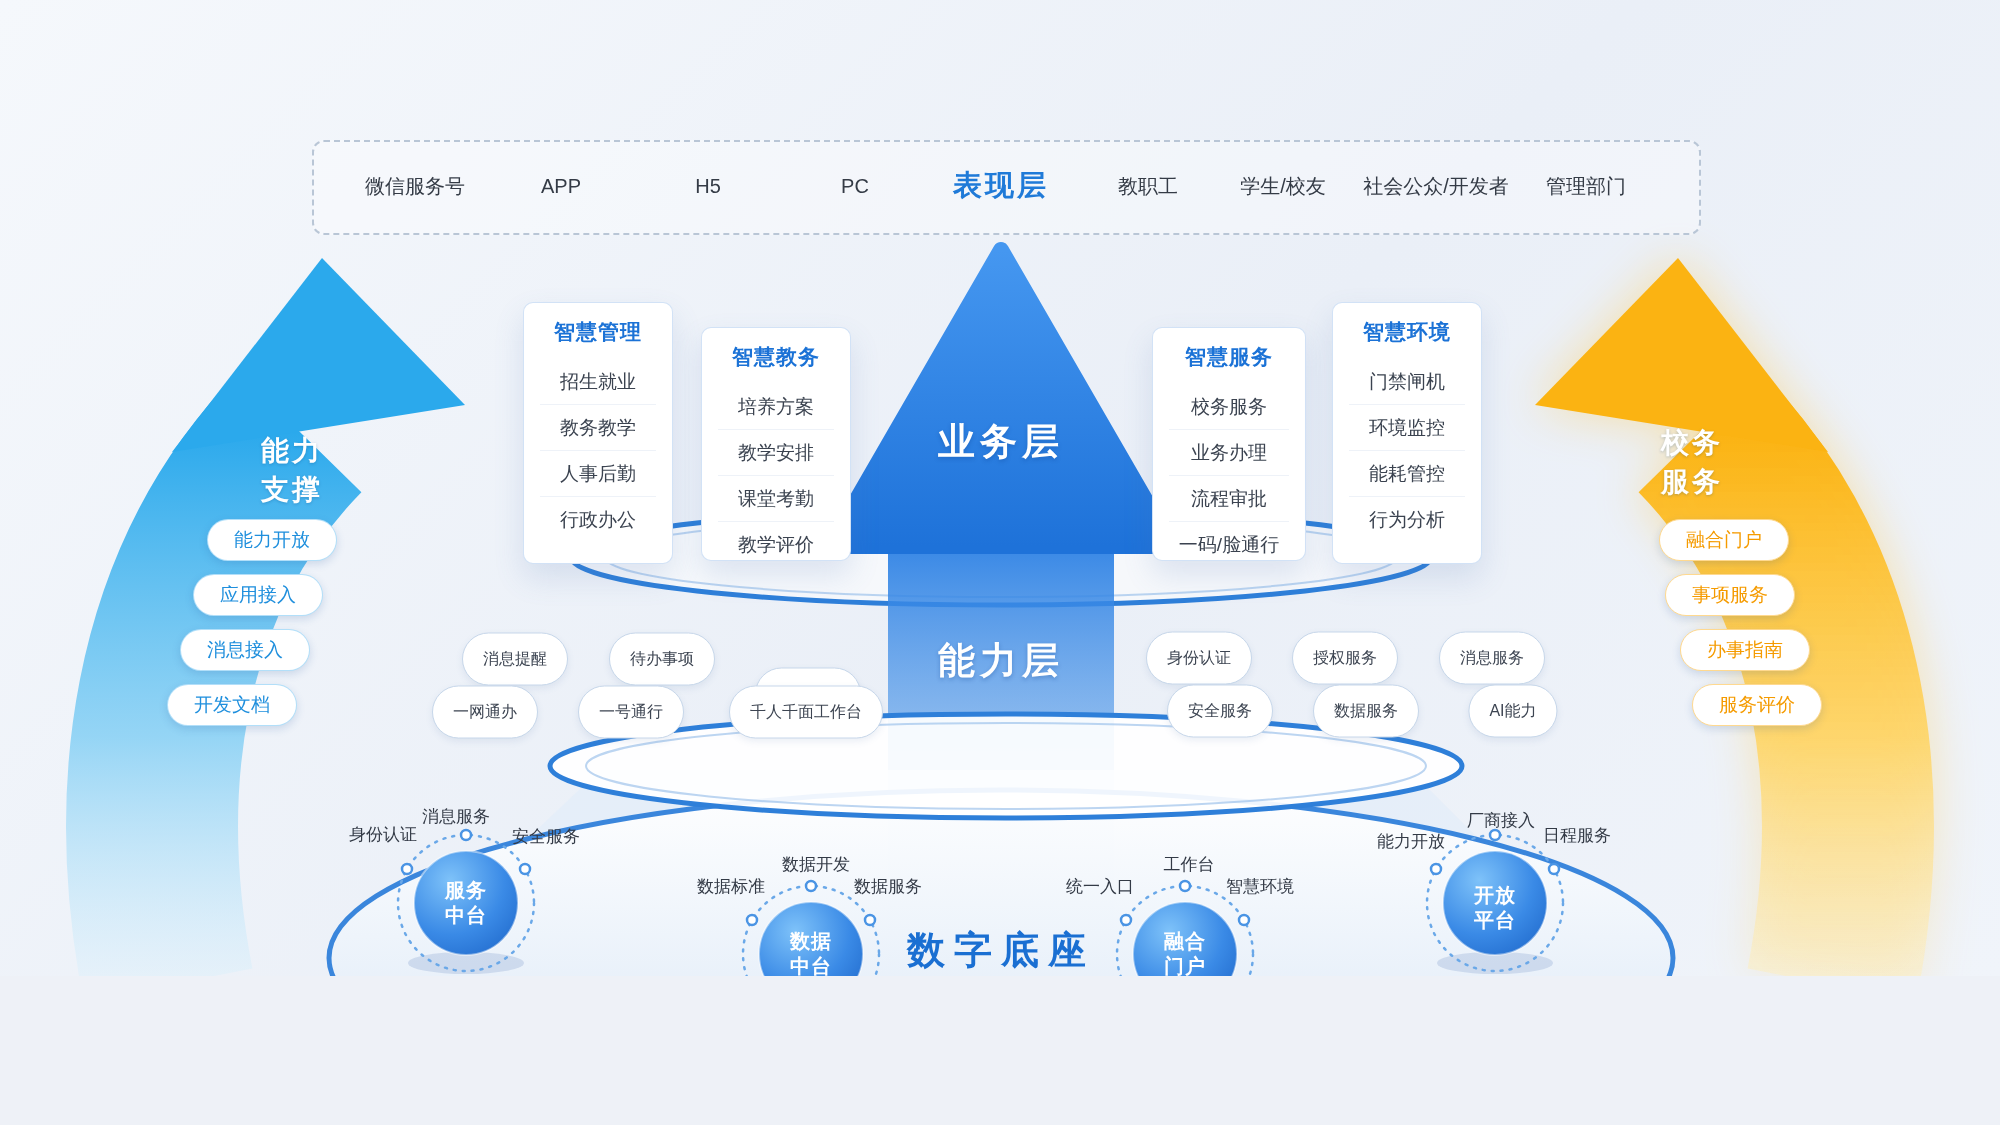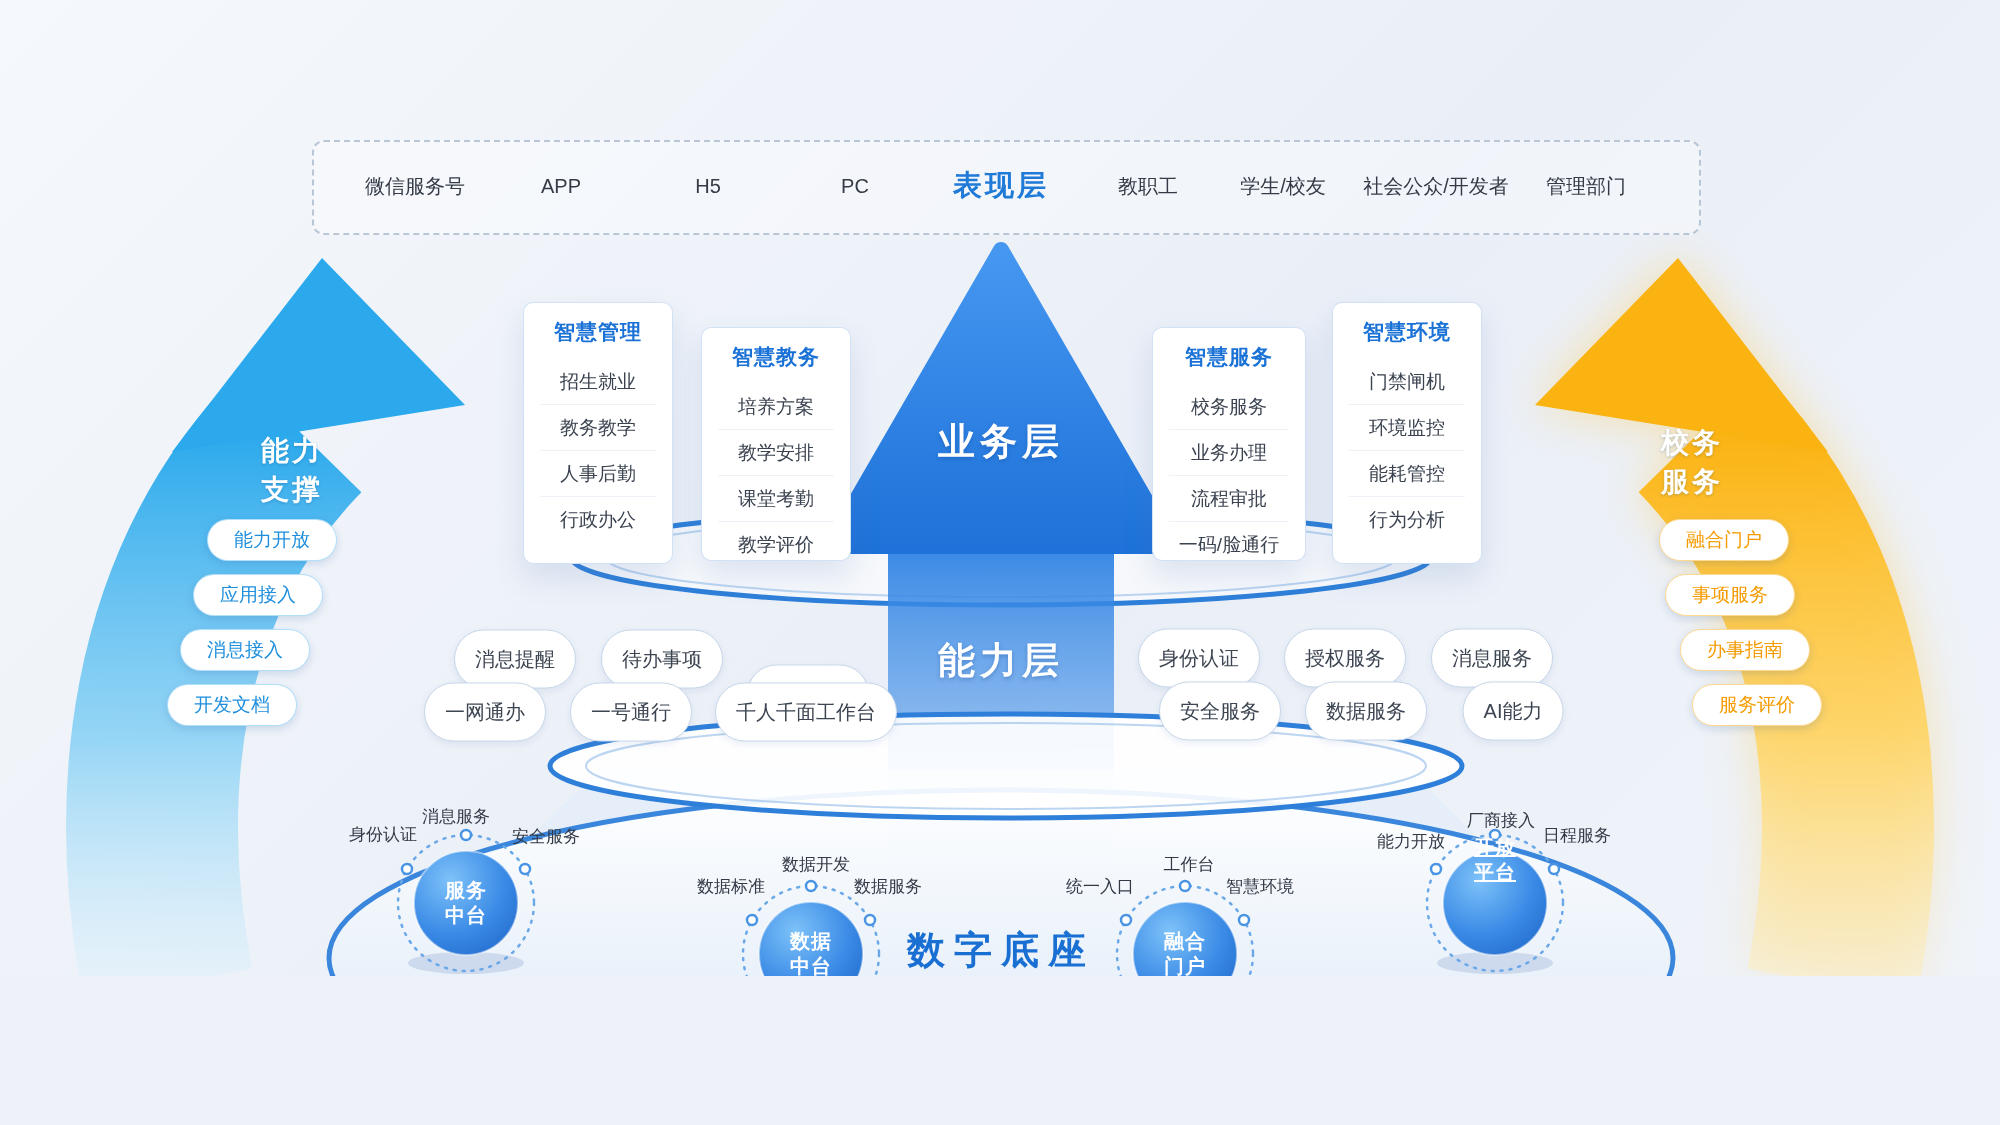--- a/index.html
+++ b/index.html
@@ -55,21 +55,21 @@
   .card-item{
     font-size:19px;color:#3b4350;line-height:45px;margin:0 16px;
     border-bottom:1px solid rgba(140,170,210,.15);white-space:nowrap;
   }
   .card-item:last-child{border-bottom:none;}
 
   
   .pill-cap{
     position:absolute;transform:translate(-50%,-50%);
     background:#fff;border:1px solid #c7d7ea;border-radius:999px;
-    padding:15px 20px;font-size:20px;color:#3d4552;white-space:nowrap;
+    padding:15px 20px;font-size:16px;color:#3d4552;white-space:nowrap;
     box-shadow:0 3px 7px rgba(90,125,175,.12);
   }
 
   
   .node-name{
     position:absolute;transform:translate(-50%,-50%);
     color:#fff;font-weight:bold;font-size:20px;line-height:25px;
     text-align:center;white-space:pre-line;letter-spacing:1px;
   }
   .node-label{
@@ -268,21 +268,21 @@
   <div class="pill-cap" style="left:1220px;top:711px;">安全服务</div>
   <div class="pill-cap" style="left:1366px;top:711px;">数据服务</div>
   <div class="pill-cap" style="left:1513px;top:711px;">AI能力</div>
 
   <div class="node-name" style="left:466px;top:903px;">服务
 中台</div>
   <div class="node-name" style="left:811px;top:954px;">数据
 中台</div>
   <div class="node-name" style="left:1185px;top:954px;">融合
 门户</div>
-  <div class="node-name" style="left:1495px;top:860px;text-decoration:underline;">开放
+  <div class="node-name" style="left:1495px;top:908px;">开放
 平台</div>
 
   <div class="node-label" style="left:383px;top:834px;">身份认证</div>
   <div class="node-label" style="left:456px;top:816px;">消息服务</div>
   <div class="node-label" style="left:546px;top:836px;">安全服务</div>
 
   <div class="node-label" style="left:731px;top:886px;">数据标准</div>
   <div class="node-label" style="left:816px;top:864px;">数据开发</div>
   <div class="node-label" style="left:888px;top:886px;">数据服务</div>
 

